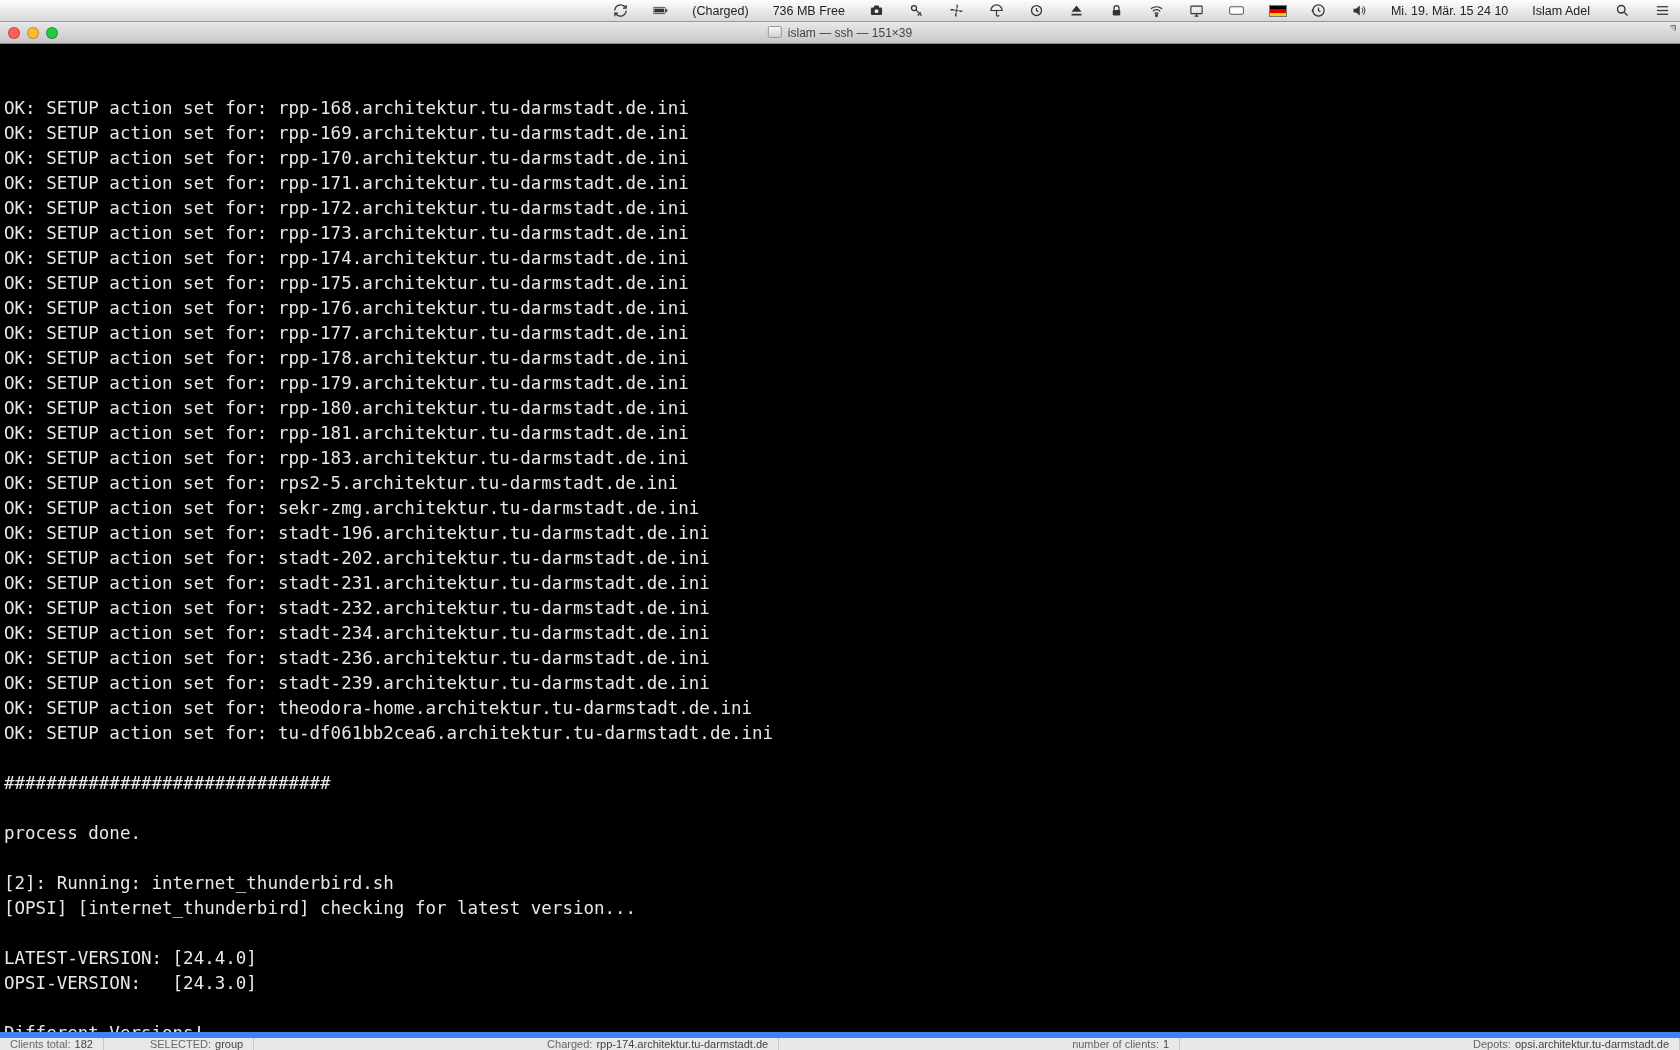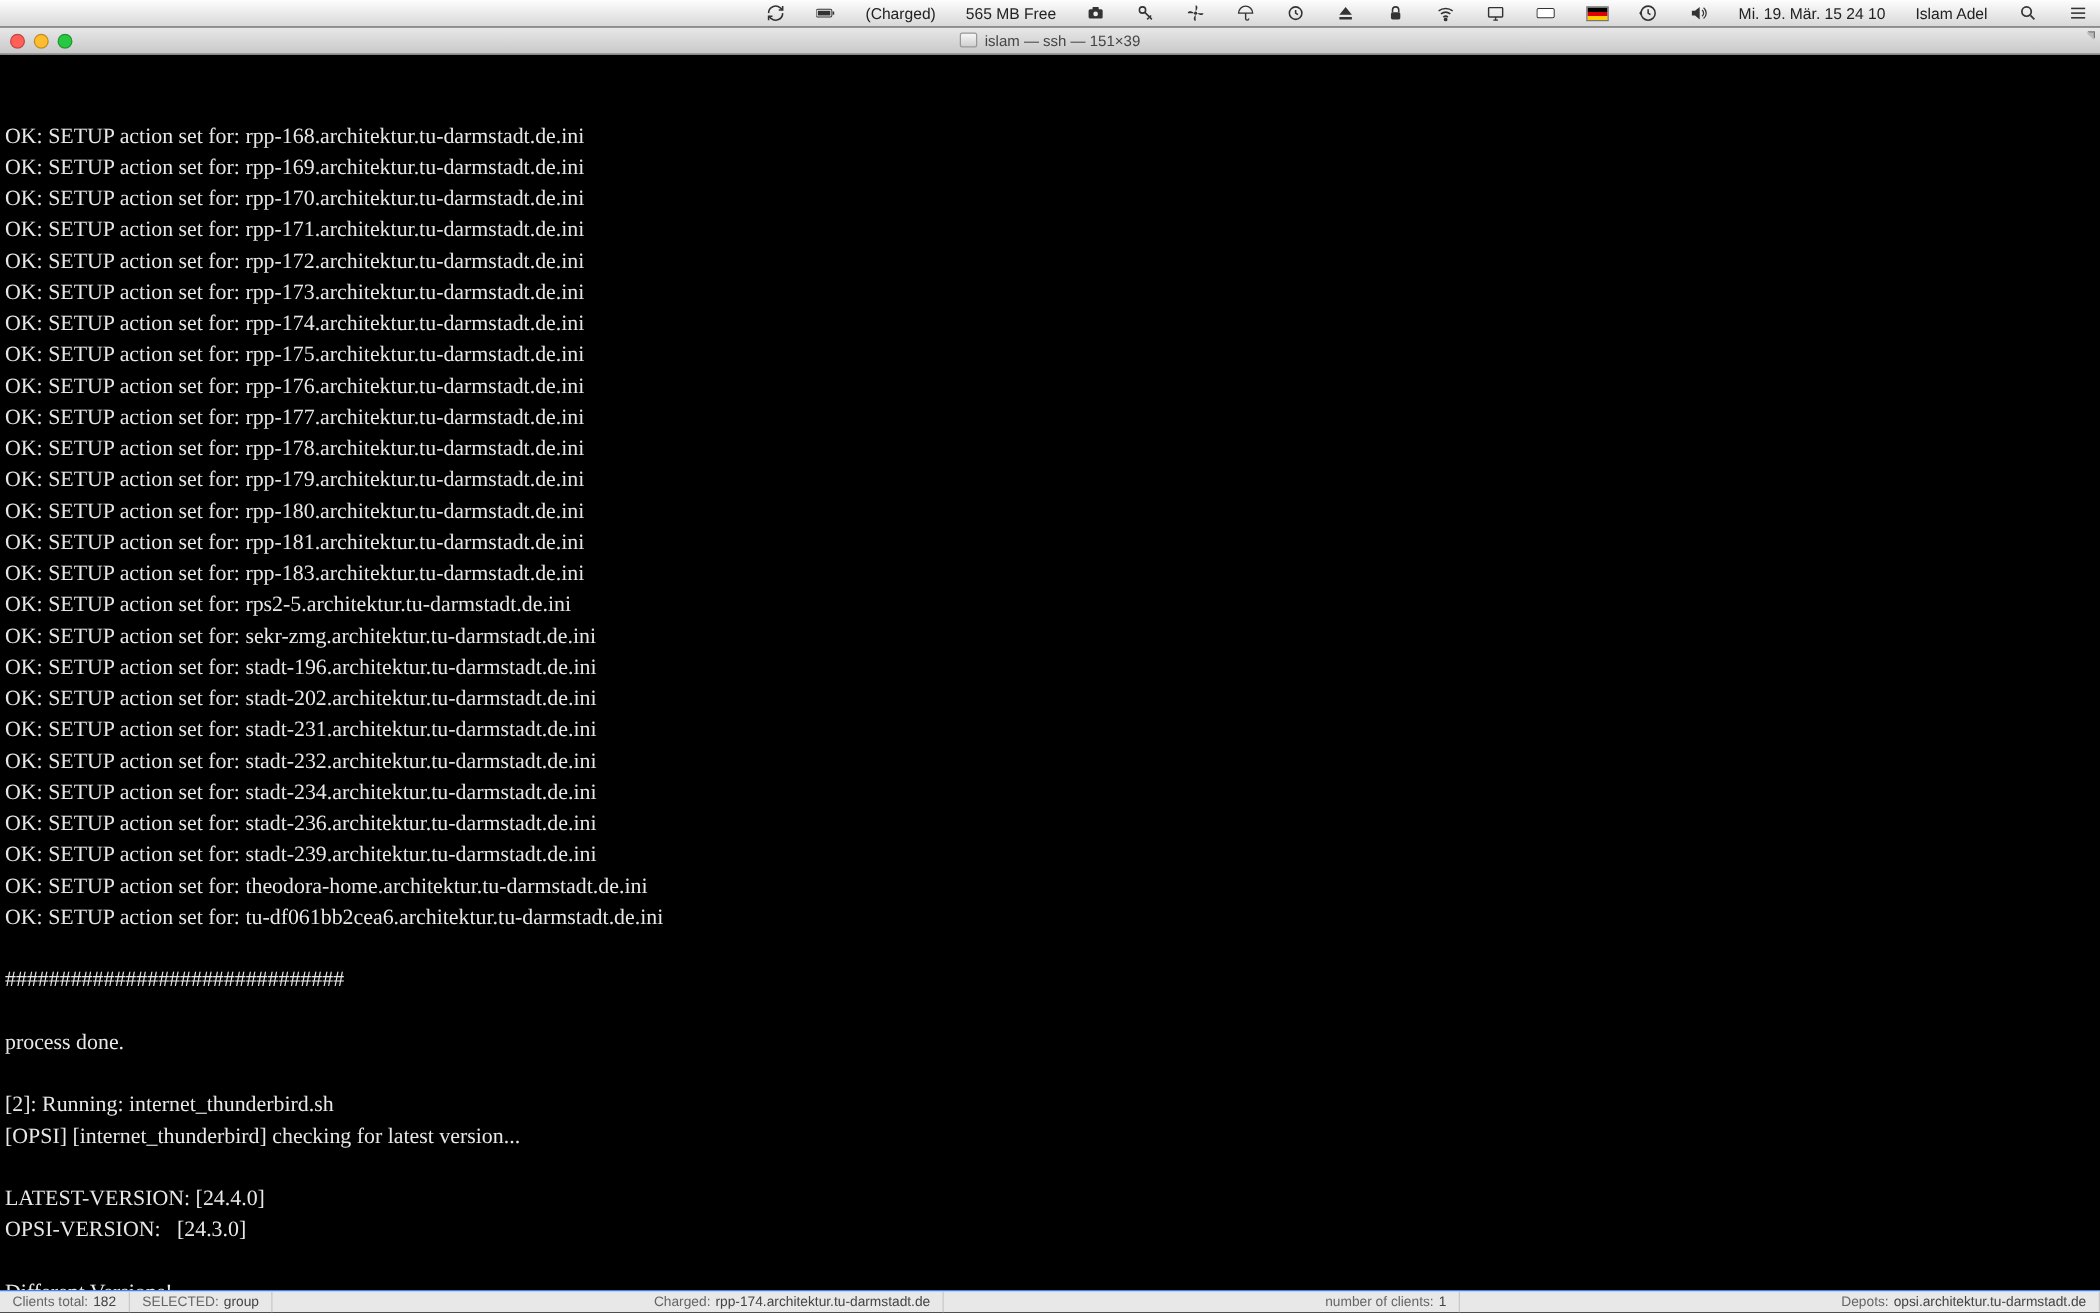--- a/index.html
+++ b/index.html
@@ -49,29 +49,30 @@
   
   .term {
     position: absolute; top: 44px; left: 0; right: 0; bottom: 18px;
     background: #000; color: #e8e8e8;
     font-family: "Menlo", "Monaco", "Consolas", monospace;
     font-size: 17.5px; line-height: 25px;
     padding: 2px 4px;
     white-space: pre;
     overflow: hidden;
   }
-  .term .line { display: block; font-family: Liberation Serif, serif; }
+  .term .line { display: block; }
 
   
   .bottom-strip {
     position: absolute; left: 0; right: 0; bottom: 0; height: 18px;
-    background: #e8e8e8; border-top: 1px solid #3b82f6;
+    background: #e8e8e8; border-top: 6px solid #3b82f6;
     font-size: 11px; color: #444;
     display: flex; align-items: flex-start;
     z-index: 80;
+    gap: 36px;
   }
   .bottom-strip .cell { padding: 0 10px; border-right: 1px solid #c8c8c8; height: 100%; display: flex; align-items: center; gap: 4px; }
   .bottom-strip .spacer { flex: 1; }
   .bottom-strip .label { color: #666; }
 </style>
 </head>
 <body>
 
 <div class="menubar">
   <div class="right">
@@ -82,21 +83,21 @@
         </svg>
       </span>
     <span class="ico">
         <svg viewBox="0 0 24 12">
           <rect x="0" y="1" width="20" height="10" rx="2" fill="none" stroke="#333" stroke-width="1.3"></rect>
           <rect x="2" y="3" width="16" height="6" fill="#333"></rect>
           <rect x="21" y="4" width="2" height="4" fill="#333"></rect>
         </svg>
       </span>
     <span class="txt">(Charged)</span>
-    <span class="txt">565 MB Free</span>
+    <span class="txt">736 MB Free</span>
     <span class="ico">
         <svg viewBox="0 0 24 24" fill="#333">
           <rect x="3" y="7" width="18" height="12" rx="2"></rect>
           <circle cx="12" cy="13" r="3" fill="#eee"></circle>
           <rect x="8" y="4" width="8" height="4" rx="1"></rect>
         </svg>
       </span>
     <span class="ico">
         <svg viewBox="0 0 24 24" fill="#333">
           <circle cx="8" cy="8" r="4" fill="none" stroke="#333" stroke-width="2"></circle>

